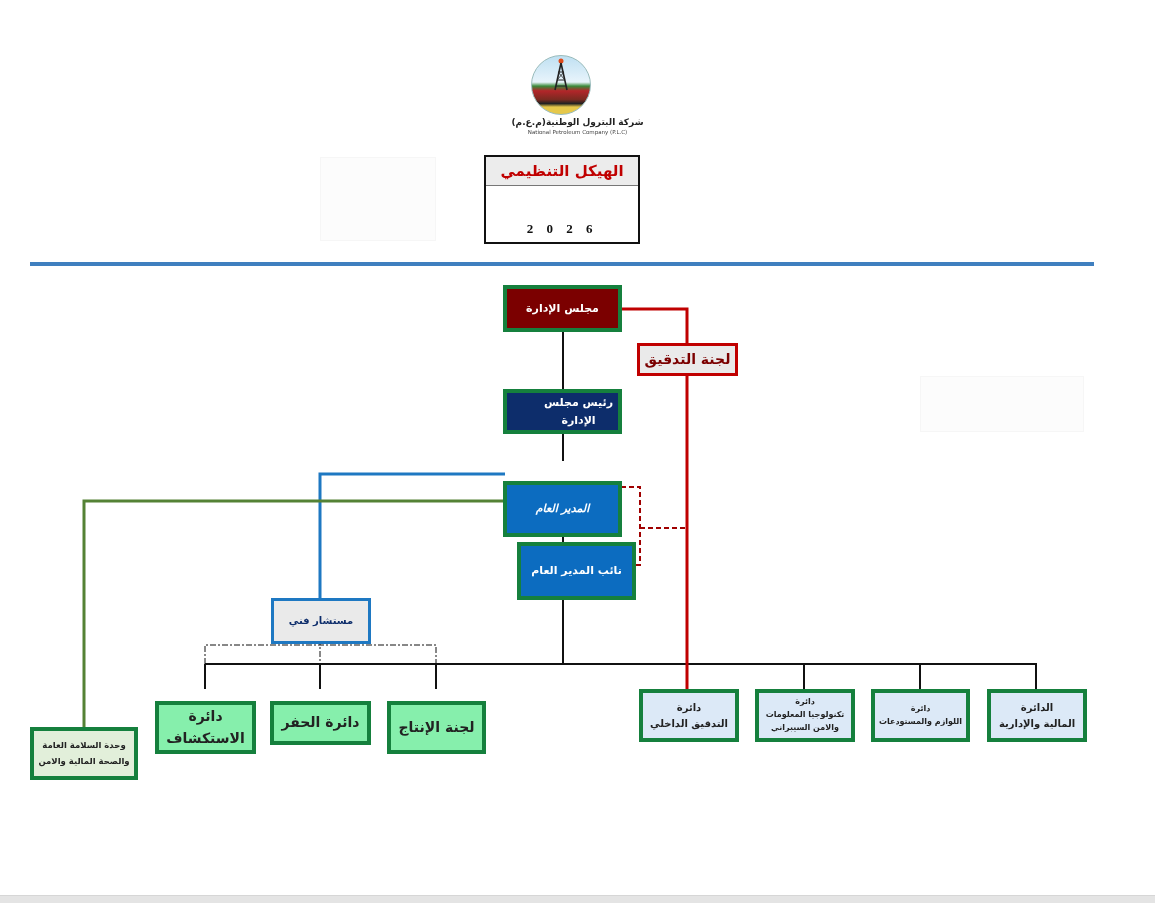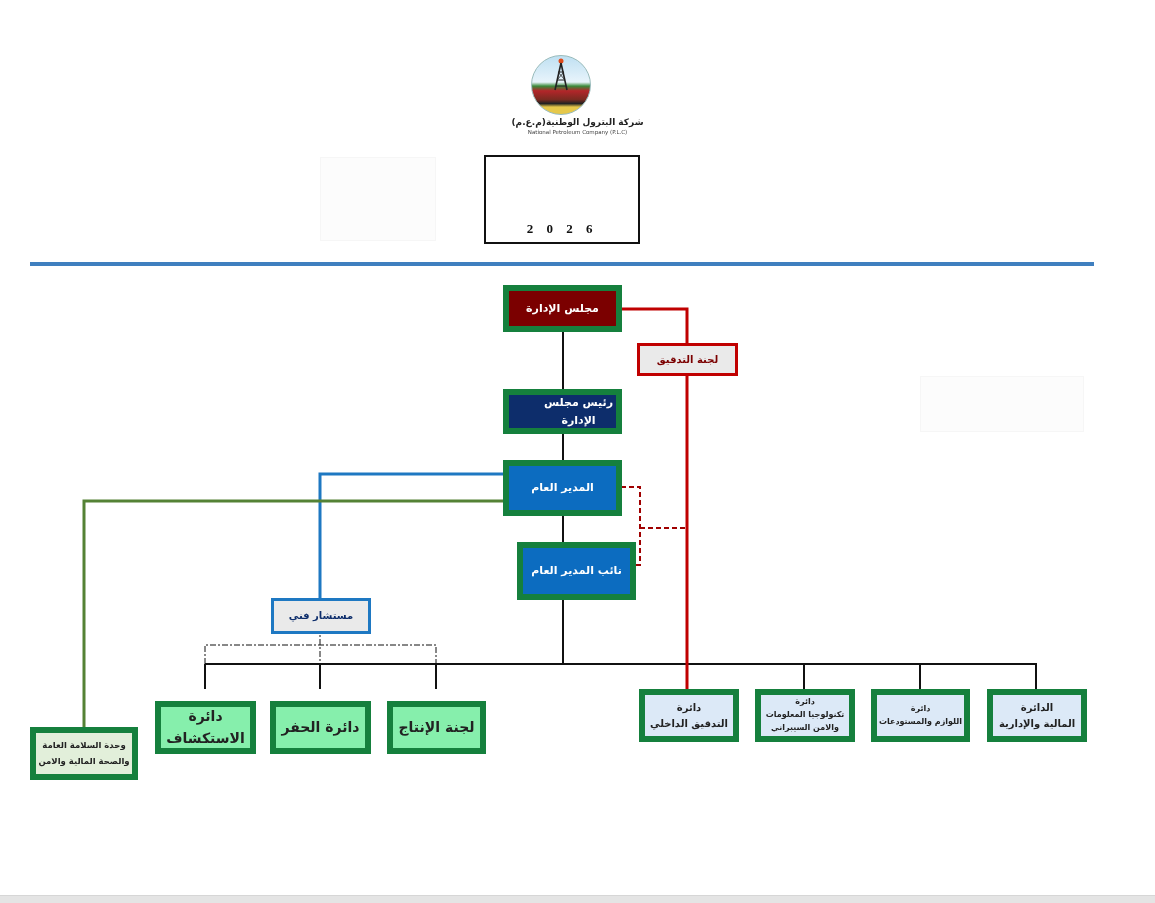--- a/index.html
+++ b/index.html
@@ -51,26 +51,26 @@
   }
 
   .ghost { background: #fcfcfc; border: 1px solid #f6f6f6; }
 
   .divider { left: 30px; top: 262px; width: 1064px; height: 4px; background: #3f7fbf; }
 
   
   .node {
     display: flex; align-items: center; justify-content: center; text-align: center;
     font-weight: bold; direction: rtl; line-height: 1.55;
-    border: 6px solid #15803d;
+    border: 4px solid #15803d;
   }
   .n-board { background: #7b0000; color: #fff; font-size: 11px; }
   .n-chair { background: #0d2d6b; color: #fff; font-size: 11px; padding-left: 32px; }
   .n-gm { background: #0c6cc0; color: #fff; font-size: 11px; }
-  .n-audit-comm { background: #eaeaea; color: #7b0000; font-size: 10px; border: 3px solid #c00000; }
+  .n-audit-comm { background: #eaeaea; color: #7b0000; font-size: 14px; border: 3px solid #c00000; }
   .n-advisor { background: #eaeaea; color: #0d2d6b; font-size: 10px; border: 3px solid #1e78c2; }
   .n-ops { background: #86efac; color: #222; font-size: 14px; margin-top: 13px; }
   .n-admin { background: #dce9f7; color: #222; font-size: 10px; }
   .n-admin.small { font-size: 8px; line-height: 1.6; }
   .n-safety { background: #e2efda; color: #222; font-size: 8.5px; line-height: 1.8; }
 
   .bottom-bar { left: 0; top: 895px; width: 1155px; height: 8px; background: #e4e4e4; border-top: 1px solid #d6d6d6; }
 
   svg.lines { position: absolute; left: 0; top: 0; }
 </style>
@@ -116,53 +116,54 @@
   <line x1="6" y1="14" x2="13" y2="22" stroke="#222" stroke-width="0.8"></line>
   <line x1="12" y1="14" x2="5" y2="22" stroke="#222" stroke-width="0.8"></line>
 </svg>
 <div class="abs company-ar">شركة البترول الوطنية(م.ع.م)</div>
 <div class="abs company-en">National Petroleum Company (P.L.C)</div>
 
 <div class="abs ghost" style="left:320px;top:157px;width:116px;height:84px;"></div>
 <div class="abs ghost" style="left:920px;top:376px;width:164px;height:56px;"></div>
 
 <div class="abs title-box">
+  <div class="title-row title-ar">الهيكل التنظيمي</div>
   <div class="title-row title-year">2 0 2 6</div>
 </div>
 
 <div class="abs divider"></div>
 
 <div class="abs node n-board" style="left:503px;top:285px;width:119px;height:47px;">
     <span>مجلس الإدارة</span>
   </div>
 
 <div class="abs node n-audit-comm" style="left:637px;top:343px;width:101px;height:33px;">
     <span>لجنة التدقيق</span>
   </div>
 
 <div class="abs node n-chair" style="left:503px;top:389px;width:119px;height:45px;">
     <span>رئيس مجلس الإدارة</span>
   </div>
 
-<div class="abs node n-gm" style="left:503px;top:460px;width:119px;height:56px;">
+<div class="abs node n-gm" style="left:503px;top:481px;width:119px;height:56px;font-style:italic;">
     <span>المدير العام</span>
   </div>
 
 <div class="abs node n-gm" style="left:517px;top:542px;width:119px;height:58px;">
     <span>نائب المدير العام</span>
   </div>
 
-<div class="abs node n-advisor" style="left:271px;top:598px;width:100px;height:36px;">
+<div class="abs node n-advisor" style="left:271px;top:598px;width:100px;height:46px;">
     <span>مستشار فني</span>
   </div>
 
 <div class="abs node n-ops" style="left:155px;top:688px;width:101px;height:53px;">
     <span>دائرة الاستكشاف</span>
   </div>
-<div class="abs node n-ops" style="left:270px;top:688px;width:101px;height:53px;">
+<div class="abs node n-ops" style="left:270px;top:688px;width:101px;height:44px;">
     <span>دائرة الحفر</span>
   </div>
 <div class="abs node n-ops" style="left:387px;top:688px;width:99px;height:53px;">
     <span>لجنة الإنتاج</span>
   </div>
 
 <div class="abs node n-admin" style="left:639px;top:689px;width:100px;height:53px;">
   <div>
       <div>دائرة</div>
       <div>التدقيق الداخلي</div>

